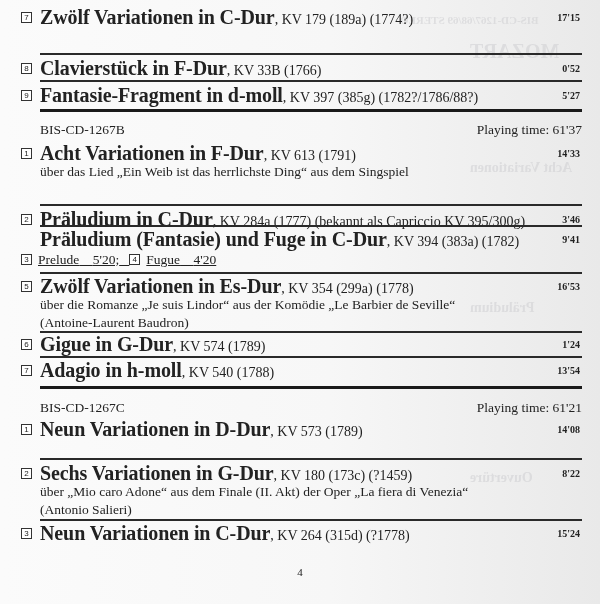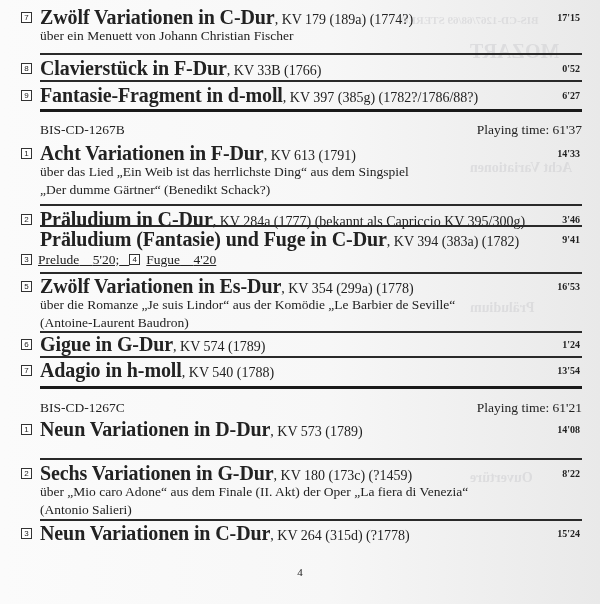--- a/index.html
+++ b/index.html
@@ -50,55 +50,53 @@
 <div class="bleed" style="left:470px;top:470px;font-size:14px;">Ouvertüre</div>
 
 <div class="page">
 
   <div class="entry" style="top:8px;">
     <div class="row">
       <span class="num">7</span>
       <span class="title">Zwölf Variationen in C-Dur</span><span class="kv">, KV 179 (189a) (1774?)</span>
       <span class="time">17'15</span>
     </div>
-    <div class="sub">über ein Menuett von Johann Christian Fischer</div>
   </div>
   <div class="rule thin" style="top:53px;"></div>
 
   <div class="entry" style="top:59px;">
     <div class="row">
       <span class="num">8</span>
       <span class="title">Clavierstück in F-Dur</span><span class="kv">, KV 33B (1766)</span>
       <span class="time">0'52</span>
     </div>
   </div>
   <div class="rule thin" style="top:80px;"></div>
 
   <div class="entry" style="top:86px;">
     <div class="row">
       <span class="num">9</span>
       <span class="title">Fantasie-Fragment in d-moll</span><span class="kv">, KV 397 (385g) (1782?/1786/88?)</span>
-      <span class="time">6'27</span>
+      <span class="time">5'27</span>
     </div>
   </div>
   <div class="rule thick" style="top:109px;"></div>
 
   <div class="disc" style="top:122px;">
     <span>BIS-CD-1267B</span>
     <span class="pt">Playing time: 61'37</span>
   </div>
 
   <div class="entry" style="top:144px;">
     <div class="row">
       <span class="num">1</span>
       <span class="title">Acht Variationen in F-Dur</span><span class="kv">, KV 613 (1791)</span>
       <span class="time">14'33</span>
     </div>
     <div class="sub">über das Lied „Ein Weib ist das herrlichste Ding“ aus dem Singspiel</div>
-    <div class="sub">„Der dumme Gärtner“ (Benedikt Schack?)</div>
   </div>
   <div class="rule thin" style="top:204px;"></div>
 
   <div class="entry" style="top:210px;">
     <div class="row">
       <span class="num">2</span>
       <span class="title">Präludium in C-Dur</span><span class="kv">, KV 284a (1777) (bekannt als Capriccio KV 395/300g)</span>
       <span class="time">3'46</span>
     </div>
   </div>

